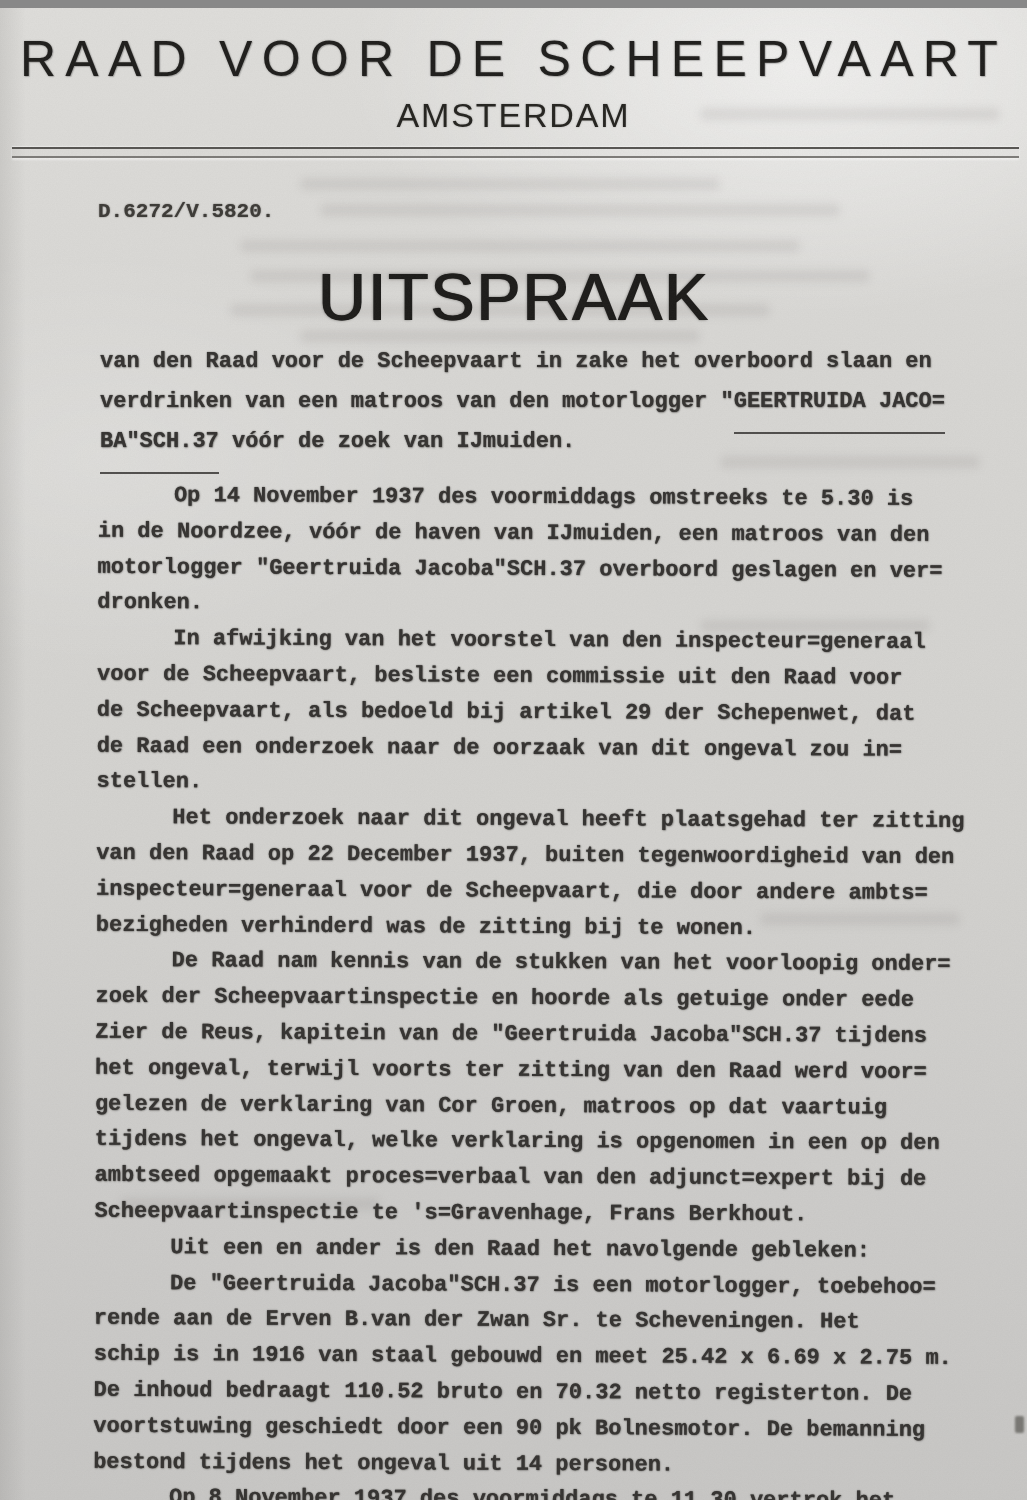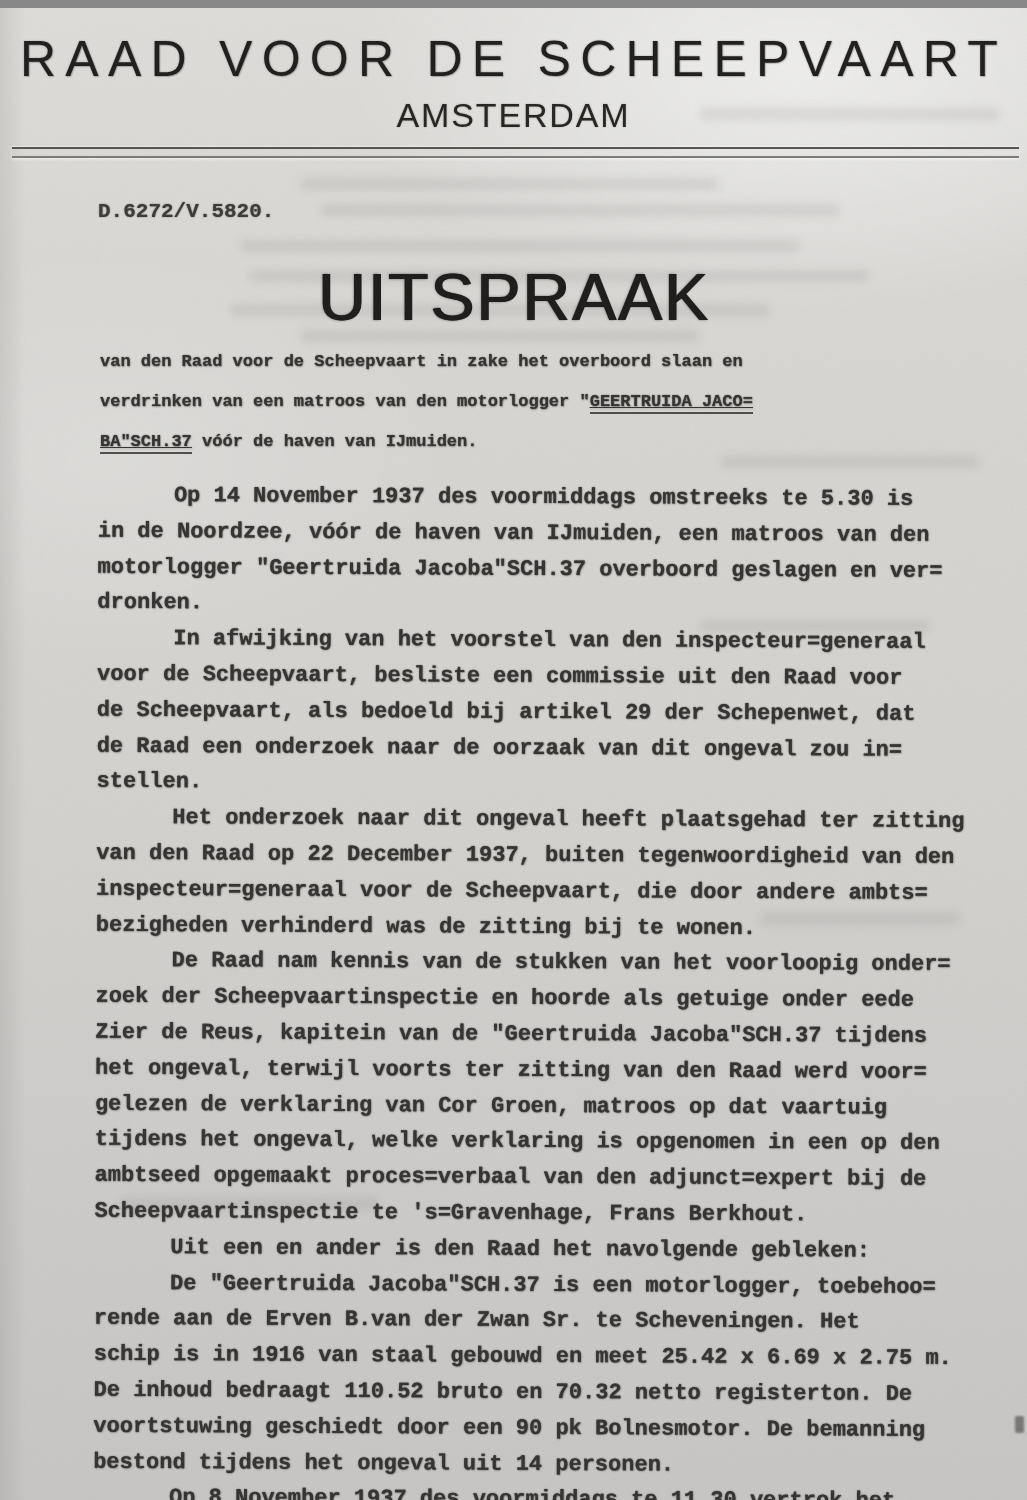--- a/index.html
+++ b/index.html
@@ -47,32 +47,32 @@
     text-shadow: 0 0 1.5px rgba(50,48,44,0.8);
   }
   .doc-title {
     position:absolute; top:256px; left:0; right:0;
     text-align:center; font-size:66px; line-height:1; font-weight:400;
     letter-spacing:0.03em; color:#1c1b19;
     text-shadow: 1.5px 0 0 #1c1b19, 0 0 2.5px rgba(25,24,22,0.55);
   }
   .intro {
     position:absolute; top:334px; left:100px; width:880px;
-    font-size:17px; line-height:40px; color:#343230;
+    font-size:22px; line-height:40px; color:#343230;
     text-shadow: 0 0 1.3px rgba(45,43,40,0.85), 0.6px 0.6px 1.6px rgba(70,68,64,0.4);
   }
   .body-text {
     position:absolute; top:472px; left:98px; width:900px;
     font-size:22px; line-height:35.8px; color:#343230;
     transform: rotate(0.28deg); transform-origin: 50% 0;
     text-shadow: 0 0 1.3px rgba(45,43,40,0.85), 0.6px 0.6px 1.6px rgba(70,68,64,0.4);
   }
   .tline { white-space:pre; }
   .para .first { padding-left:76px; }
-  .u { border-bottom:2.5px solid rgba(55,53,50,0.85); padding-bottom:1px;text-decoration:underline; }
+  .u { border-bottom:2.5px solid rgba(55,53,50,0.85); padding-bottom:18px; }
   
   .ghost {
     position:absolute; height:12px; border-radius:6px;
     background: rgba(105,103,99,0.13); filter: blur(4px);
   }
   .mark {
     position:absolute; right:3px; top:1408px; width:9px; height:17px;
     background: rgba(55,52,48,0.55); filter: blur(1px); border-radius:2px;
   }
   .grain { position:absolute; left:0; top:0; pointer-events:none; }
@@ -99,21 +99,21 @@
 
   <div class="org">RAAD VOOR DE SCHEEPVAART</div>
   <div class="city">AMSTERDAM</div>
   <div class="rule"></div>
   <div class="ref typewriter">D.6272/V.5820.</div>
   <div class="doc-title">UITSPRAAK</div>
 
   <div class="intro typewriter">
       <div class="tline"><span>van den Raad voor de Scheepvaart in zake het overboord slaan en</span></div>
       <div class="tline"><span>verdrinken van een matroos van den motorlogger "</span><span class="u">GEERTRUIDA JACO=</span></div>
-      <div class="tline"><span class="u">BA"SCH.37</span><span> vóór de haven van IJmuiden.</span></div>
+      <div class="tline"><span class="u">BA"SCH.37</span><span> vóór de zoek van IJmuiden.</span></div>
     </div>
   <div class="body-text typewriter">
       <div class="para">
         <div class="tline first">Op 14 November 1937 des voormiddags omstreeks te 5.30 is</div>
         <div class="tline">in de Noordzee, vóór de haven van IJmuiden, een matroos van den</div>
         <div class="tline">motorlogger "Geertruida Jacoba"SCH.37 overboord geslagen en ver=</div>
         <div class="tline">dronken.</div>
       </div>
       <div class="para">
         <div class="tline first">In afwijking van het voorstel van den inspecteur=generaal</div>

